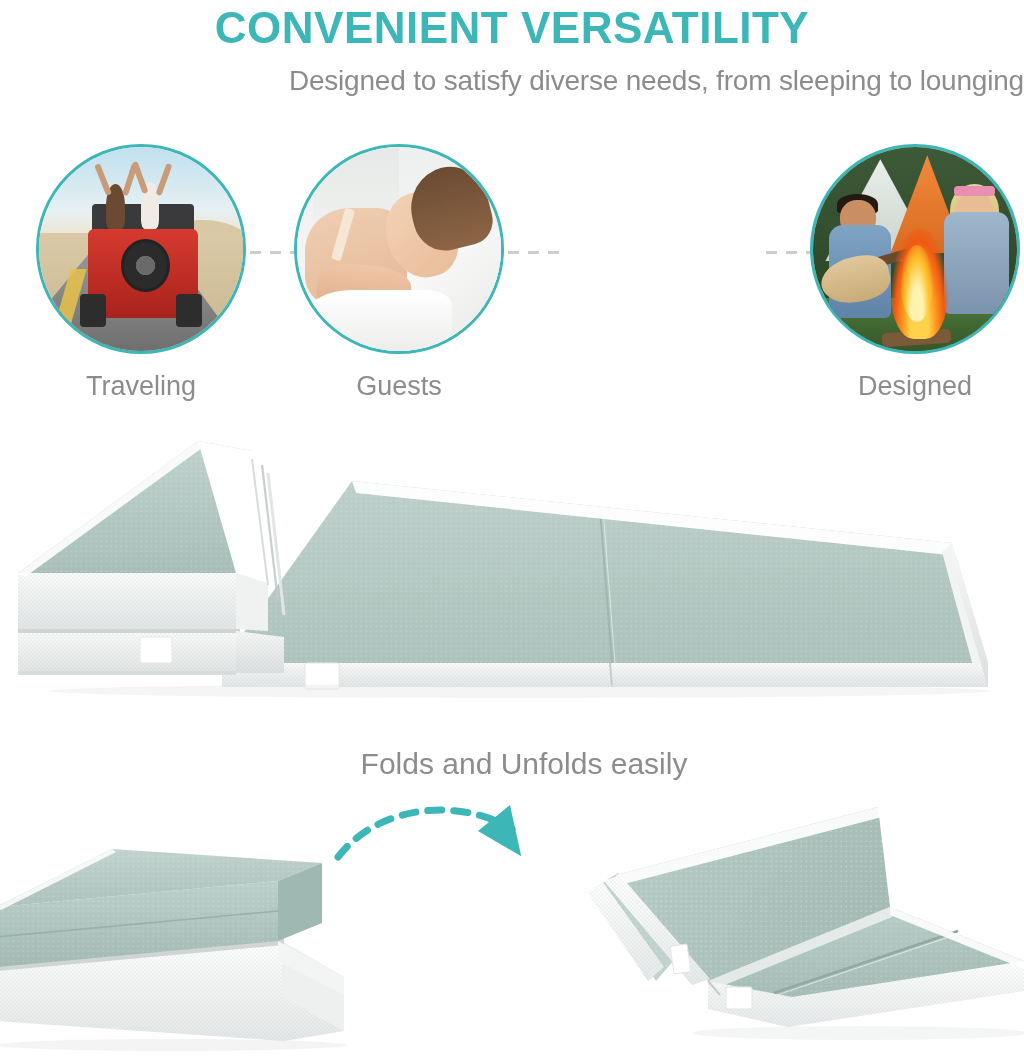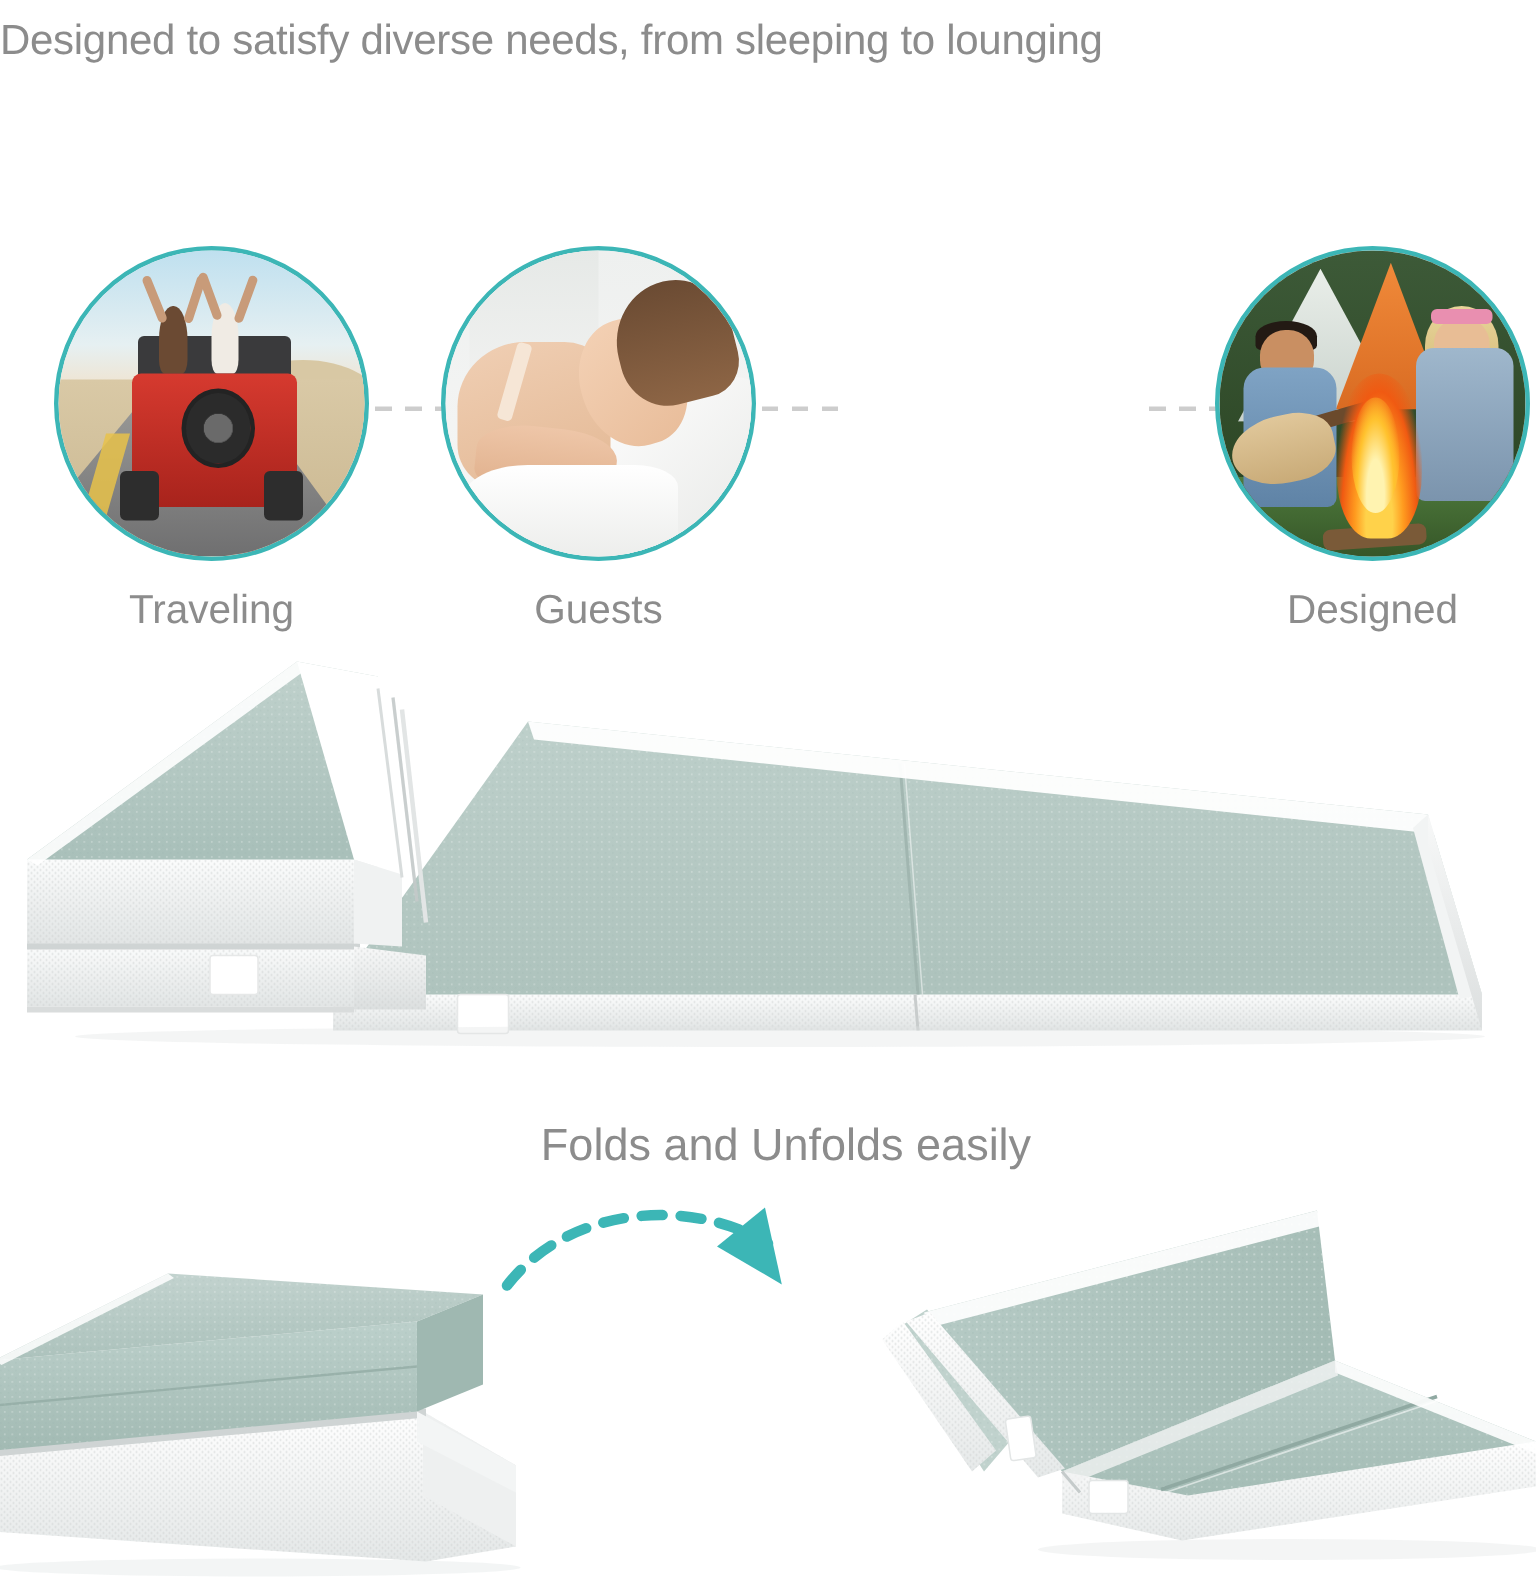--- a/index.html
+++ b/index.html
@@ -6,26 +6,26 @@
   body{width:1024px;height:1064px;overflow:hidden;font-family:"Liberation Sans",sans-serif;position:relative;}
 
   
   #header{position:absolute;left:0;top:0;width:1024px;}
   #main-title{
     text-align:center;font-size:44px;letter-spacing:0.5px;font-weight:700;
     color:#3cb6b6;line-height:52px;margin:0;padding-top:2px;
     font-family:"Liberation Sans",sans-serif;
   }
   #subtitle{
-    text-align:left;font-size:28px;color:#8c8c8c;font-weight:400;
+    text-align:right;font-size:28px;color:#8c8c8c;font-weight:400;
     line-height:34px;margin:0;padding-top:10px;letter-spacing:-0.2px;
   }
 
   
-  #usecases{position:absolute;left:0;top:164px;width:812px;height:270px;padding-left:11px;}
+  #usecases{position:absolute;left:0;top:144px;width:812px;height:270px;padding-left:11px;}
   .uc{position:absolute;width:210px;text-align:center;}
   .uc-circle{
     width:210px;height:210px;border-radius:50%;
     border:3px solid #3cb6b6;box-sizing:border-box;overflow:hidden;
     position:relative;background:#f2f2f2;
   }
   .uc-label{
     font-size:27px;color:#8c8c8c;margin-top:16px;line-height:32px;font-weight:400;
   }
   .dash{
@@ -171,20 +171,21 @@
   #fold-arrow{position:absolute;left:330px;top:795px;width:230px;height:90px;}
 
   
   #bottom-left{position:absolute;left:-8px;top:845px;width:360px;height:219px;}
   #bottom-right{position:absolute;left:560px;top:795px;width:470px;height:269px;}
 </style>
 </head>
 <body>
 
 <div id="header">
+  <div id="main-title">CONVENIENT VERSATILITY</div>
   <div id="subtitle">Designed to satisfy diverse needs, from sleeping to lounging</div>
 </div>
 
 <div id="usecases">
 
   <div class="dash" style="left:250px;"></div>
   <div class="dash" style="left:508px;"></div>
   <div class="dash" style="left:766px;"></div>
 
   <div class="uc" style="left:36px;top:0;">

